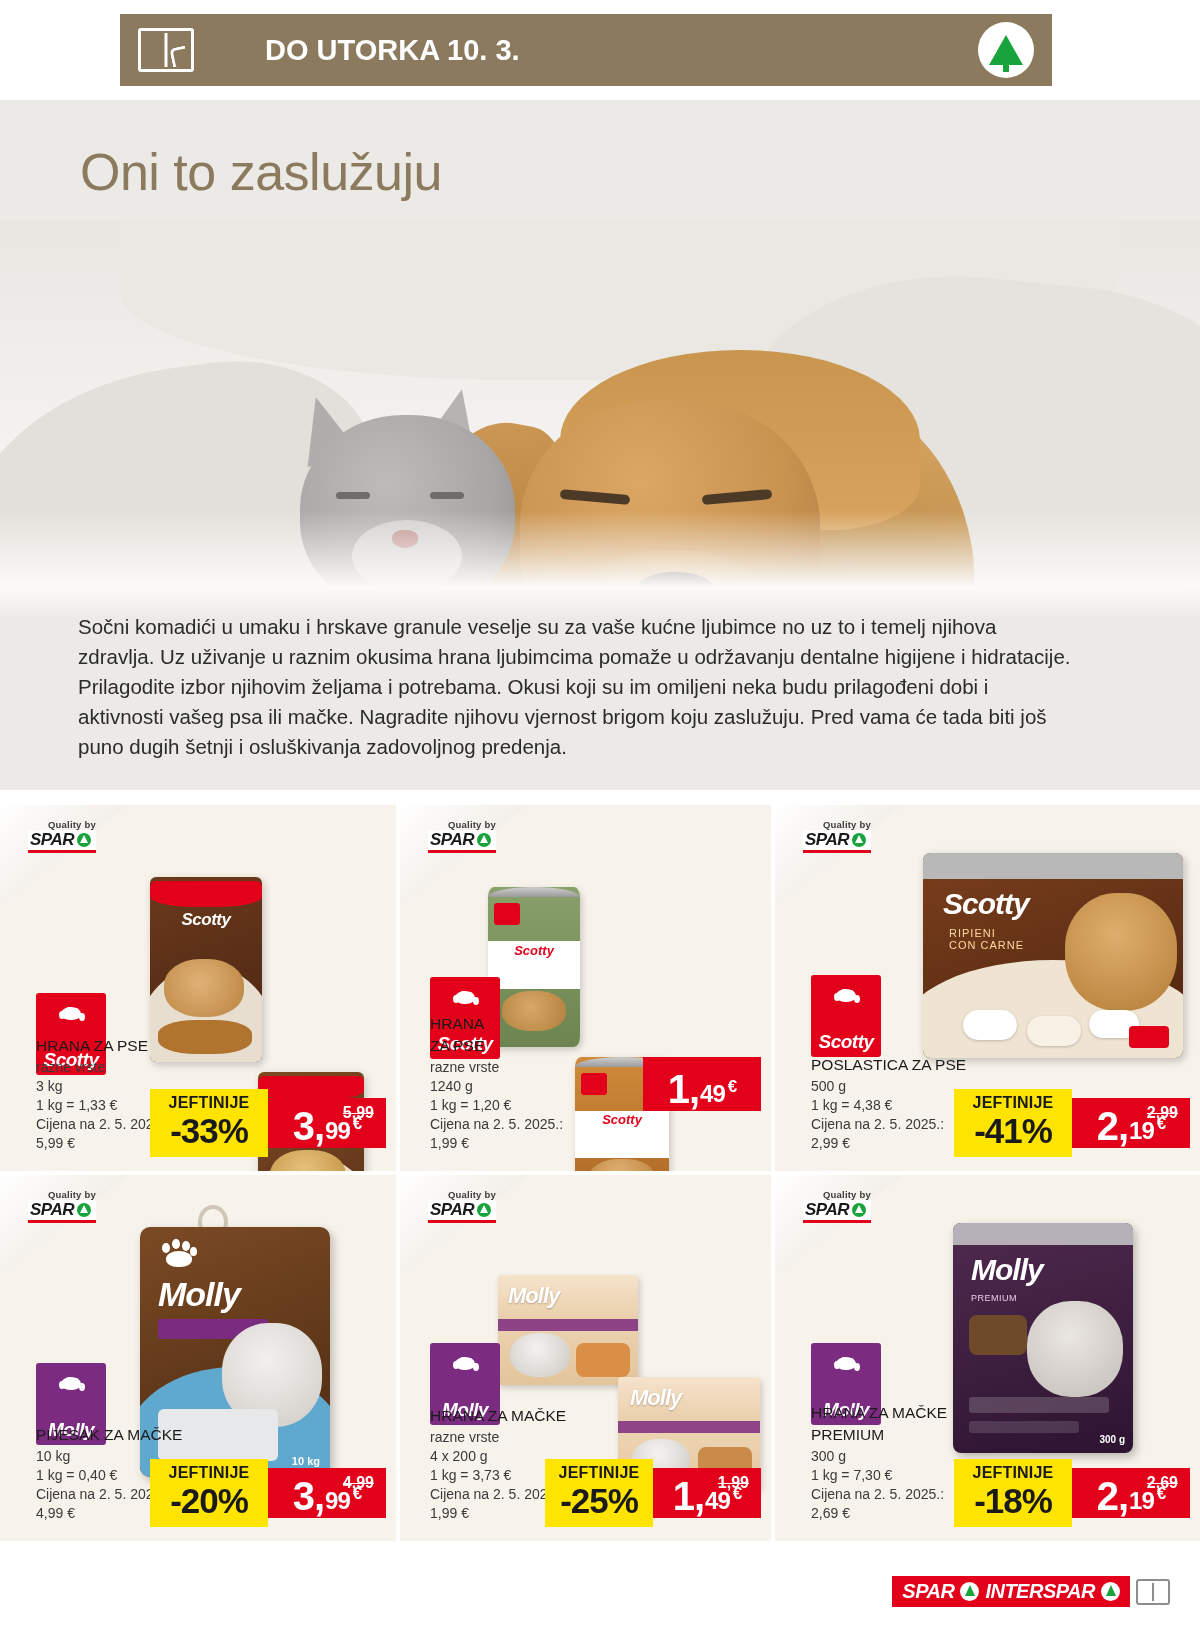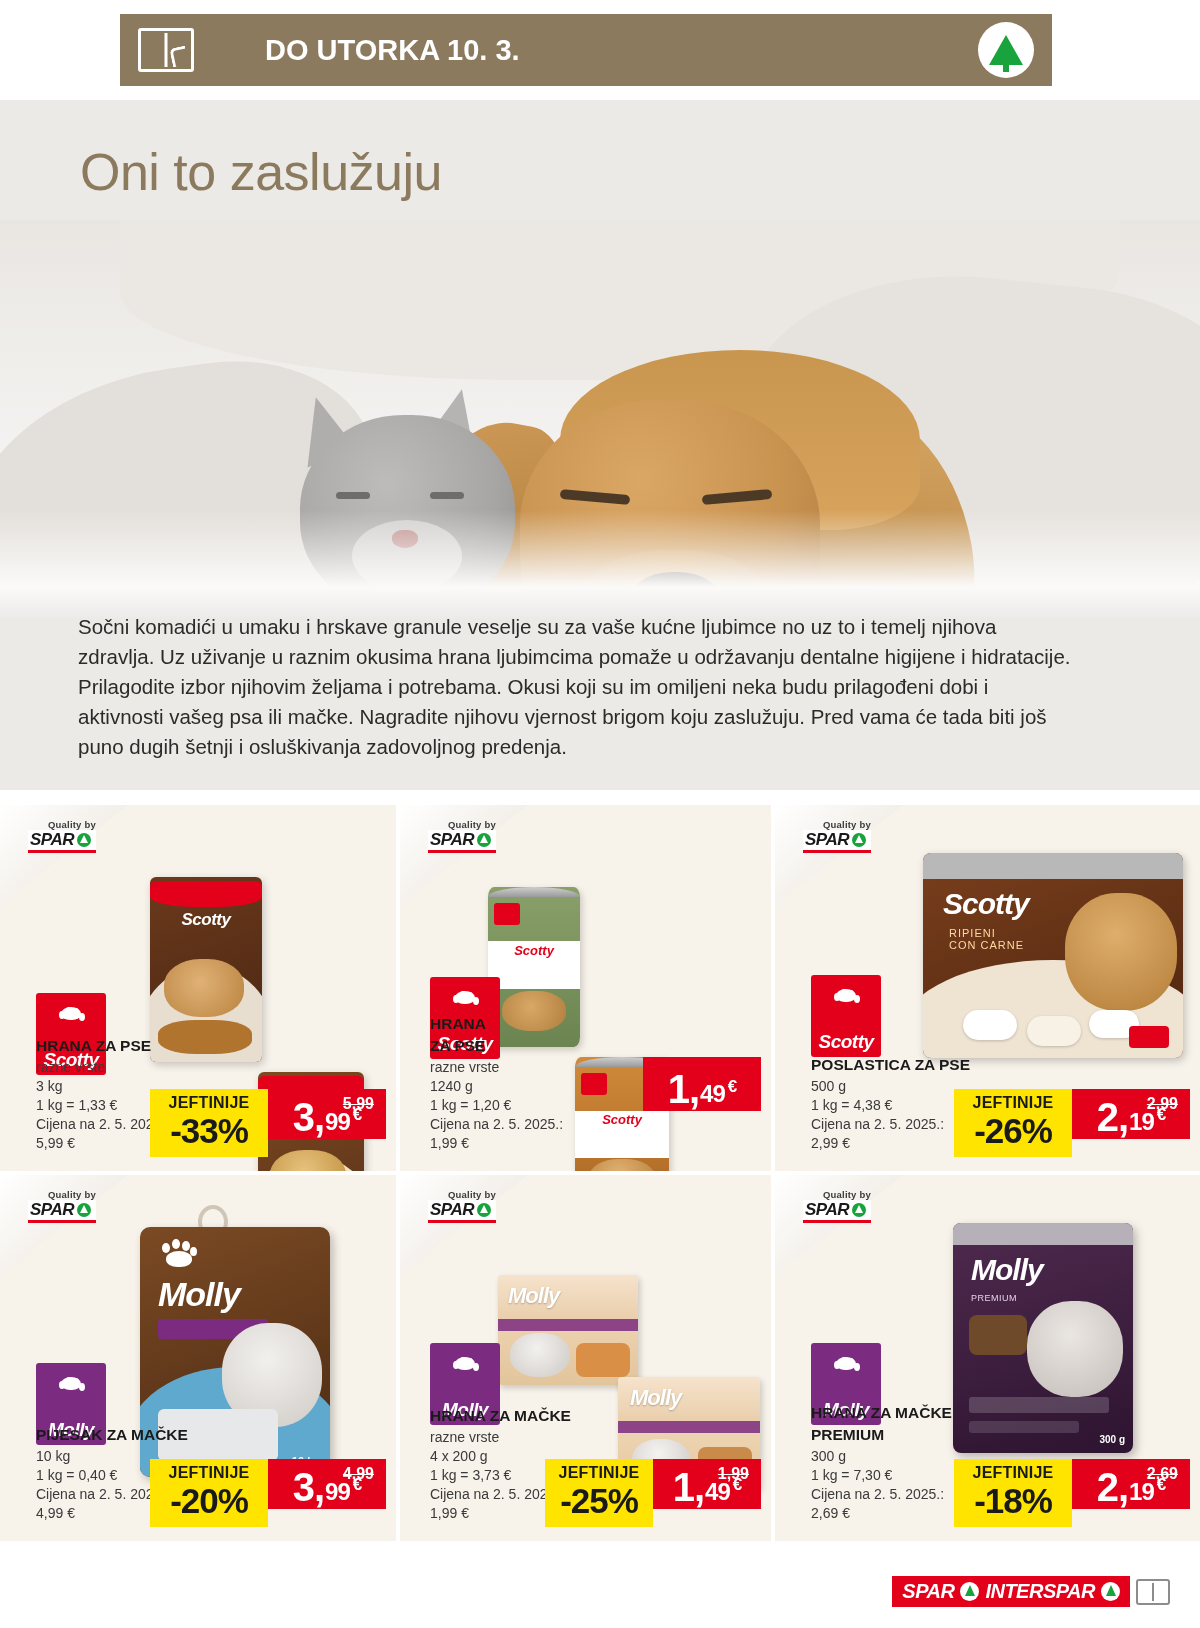--- a/index.html
+++ b/index.html
@@ -340,33 +340,33 @@
     font-style: italic; letter-spacing: -.5px;
   }
 
   
   .pinfo {
     position: absolute;
     left: 36px; bottom: 18px;
     z-index: 3;
   }
   .pinfo .pname {
-    font-size: 15.5px; font-weight: bold; color: #1a1a1a;
+    font-size: 15.5px; font-weight: normal; color: #1a1a1a;
     line-height: 19px; text-transform: uppercase;
     margin-bottom: 3px;
   }
   .pinfo .pline {
     font-size: 14px; color: #3a3a3a; line-height: 19px;
   }
 
   
   .price-wrap {
     position: absolute;
     right: 10px; bottom: 14px;
-    display: flex; align-items: flex-start;
+    display: flex; align-items: center;
     z-index: 4;
     margin-left: 8px;
   }
   .disc-box {
     background: #ffe400;
     width: 118px;
     display: flex; flex-direction: column;
     align-items: center; justify-content: center;
     padding: 5px 2px 7px;
   }
@@ -709,21 +709,21 @@
       <div class="pname">POSLASTICA ZA PSE</div>
       <div class="pline">500 g</div>
       <div class="pline">1 kg = 4,38 €</div>
       <div class="pline">Cijena na 2. 5. 2025.:</div>
       <div class="pline">2,99 €</div>
     </div>
 
     <div class="price-wrap">
       <div class="disc-box">
         <span class="dl">JEFTINIJE</span>
-        <span class="dv">-26%</span>
+        <span class="dv">-41%</span>
       </div>
       <div class="price-box">
         <span class="old-price">2,99</span>
         <span class="price-main">
           <span>2,</span>
           <span class="price-cent">19</span>
           <span class="price-eur">€</span>
         </span>
       </div>
     </div>

